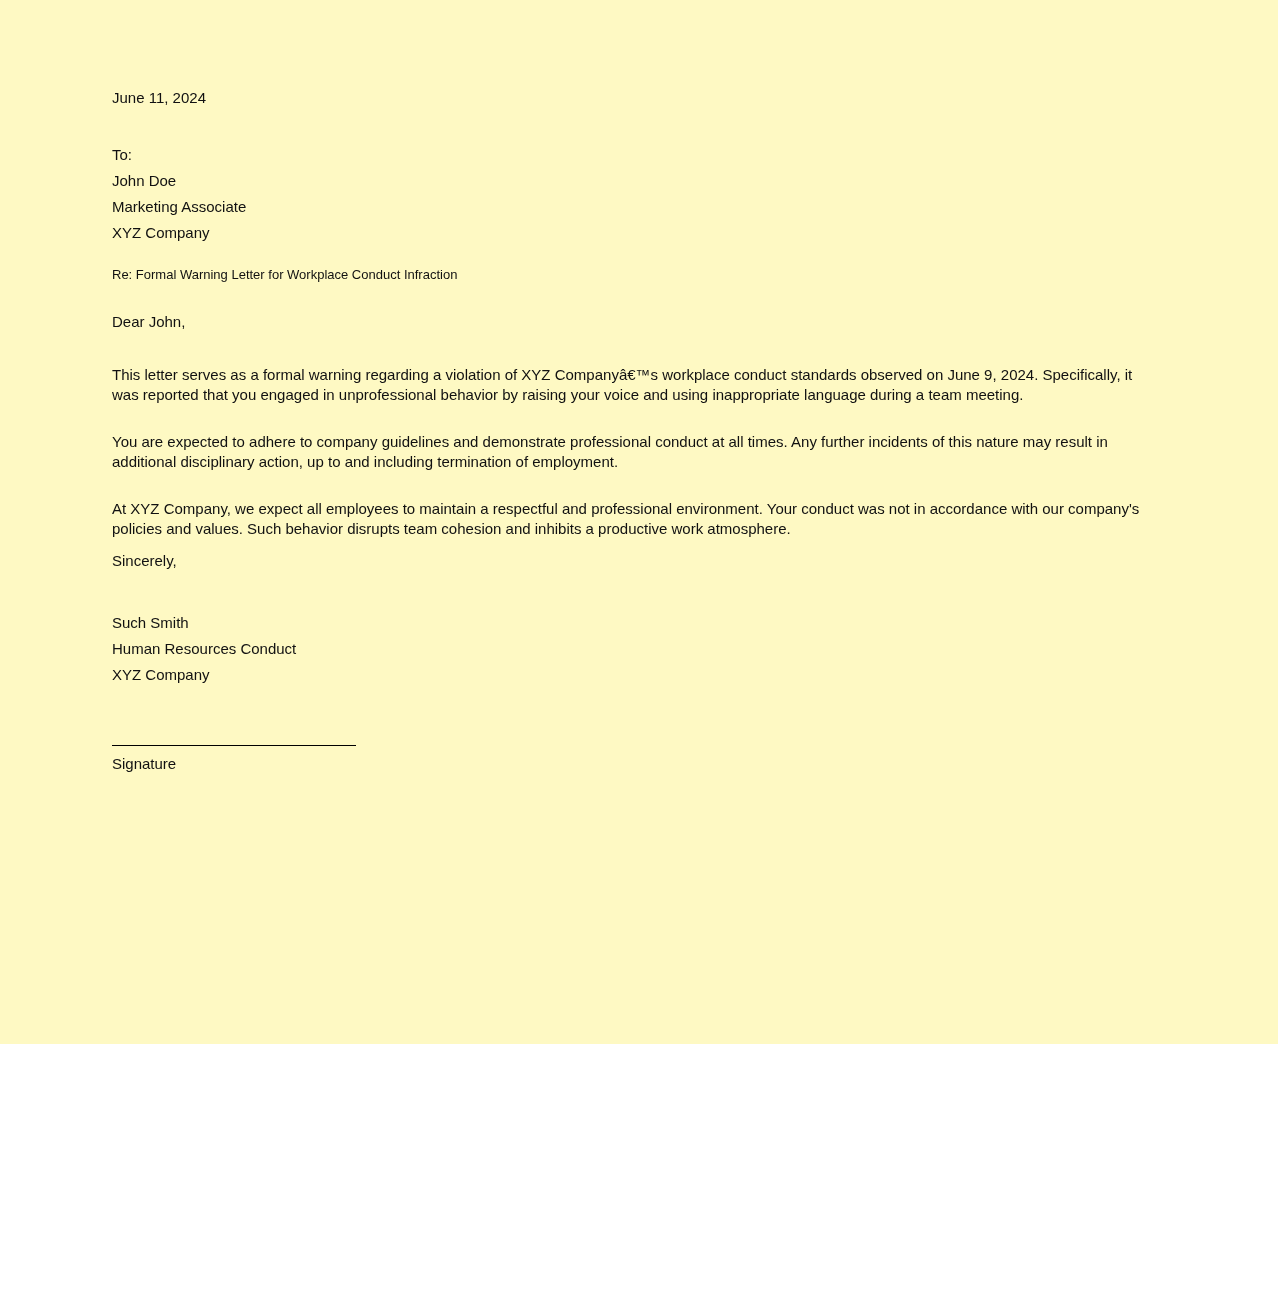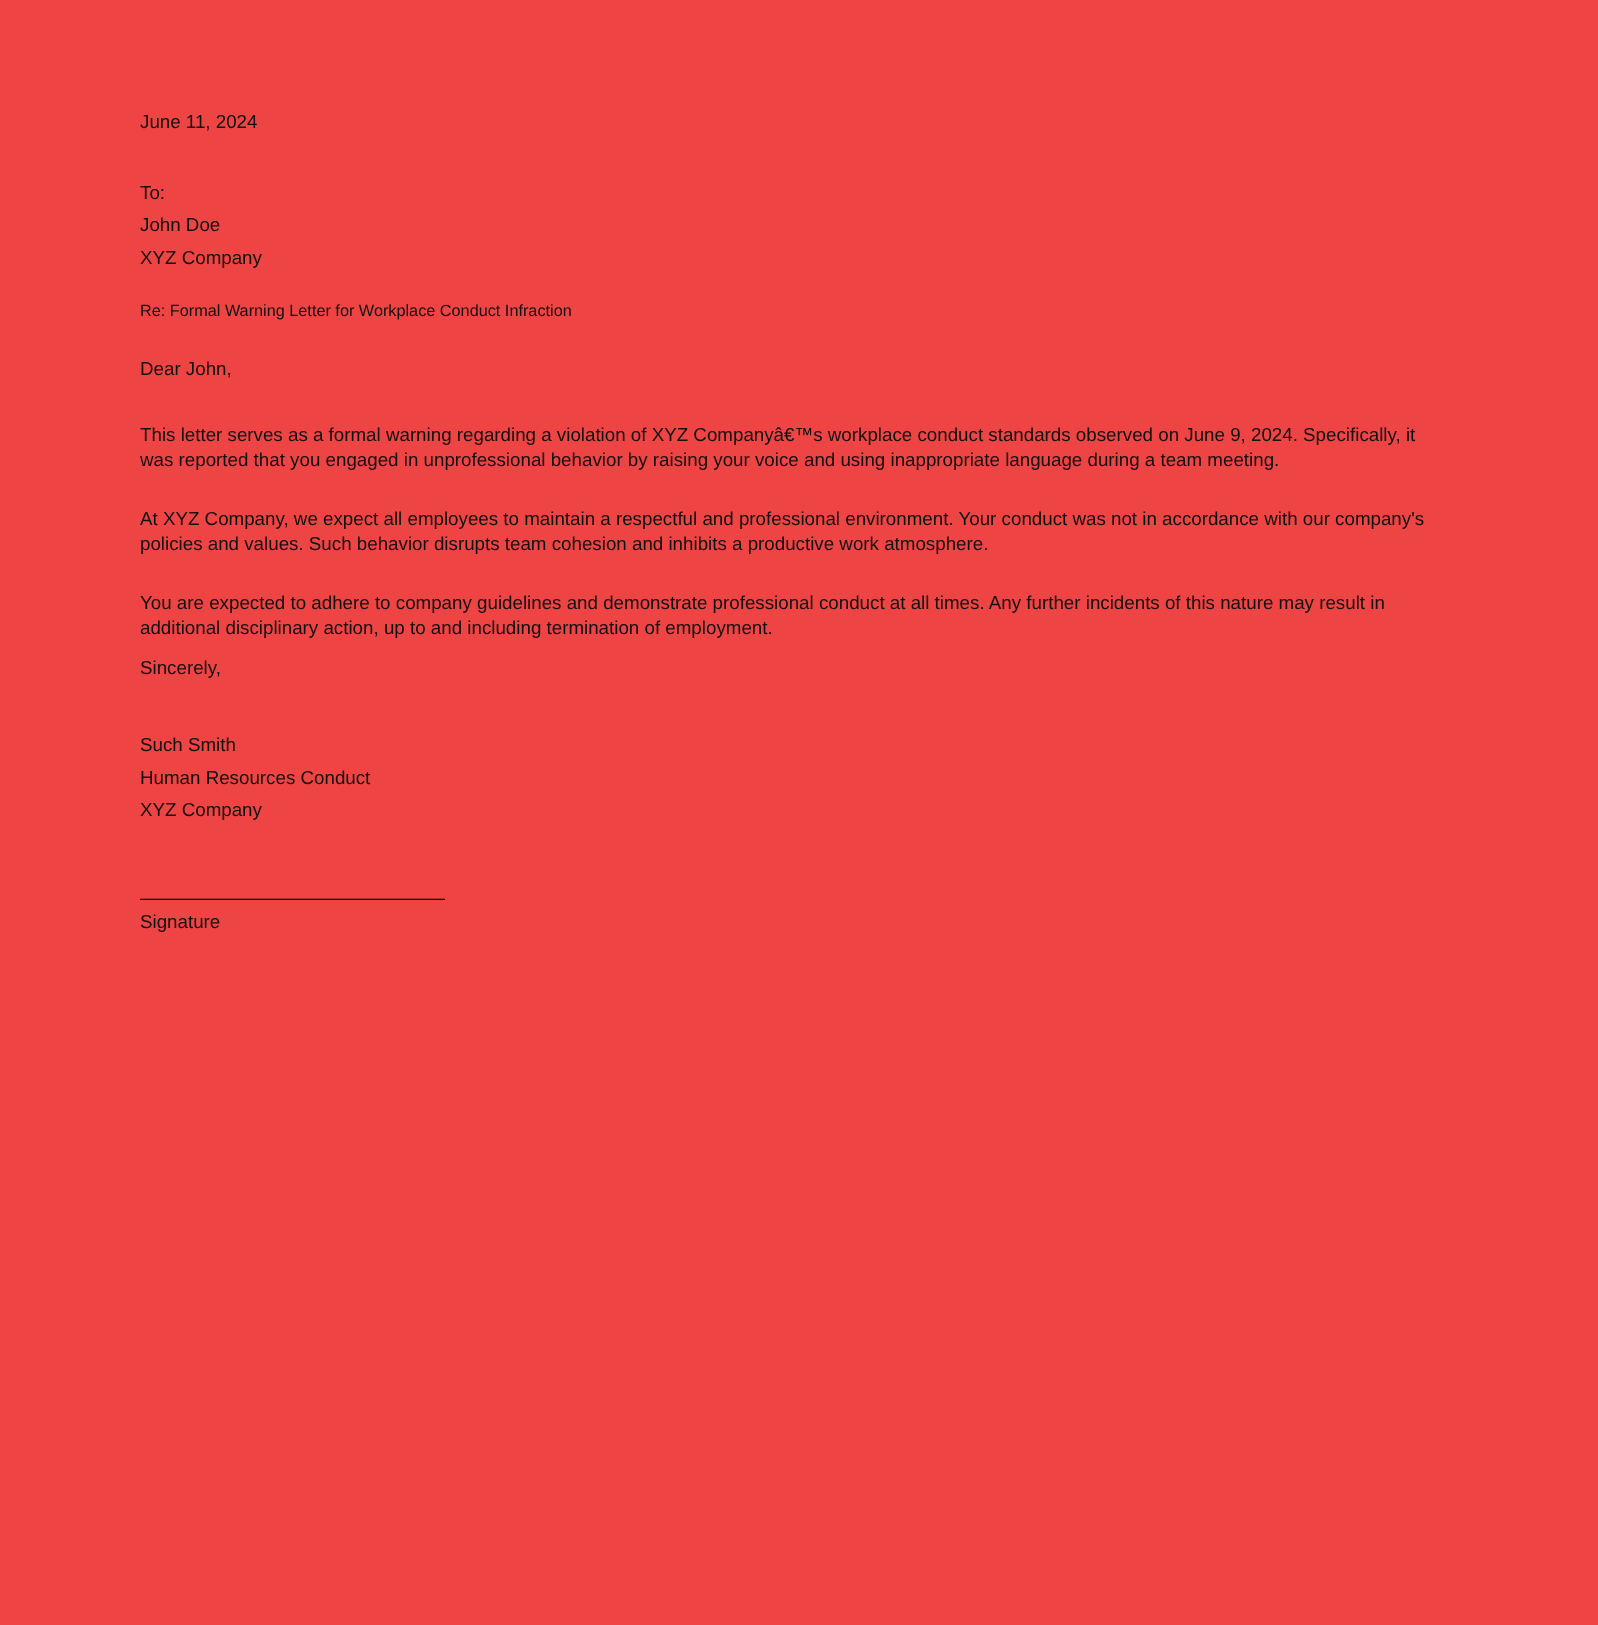--- a/index.html
+++ b/index.html
@@ -13,22 +13,22 @@
     height: 1300px;
     font-family: "Liberation Sans", sans-serif;
     color: #000000;
     -webkit-font-smoothing: antialiased;
     overflow: hidden;
   }
 
   .page {
     position: relative;
     width: 1278px;
-    height: 1300px;
-    background: #ef4444;
+    height: 1044px;
+    background: #fef9c3;
     box-sizing: border-box;
     padding: 88px 112px 0 112px;
   }
 
   .letter {
     width: 1050px;
     font-size: 15px;
     line-height: 28px;
     color: #111111;
   }
@@ -112,32 +112,33 @@
 <body>
 
 <div class="page">
   <div class="letter">
 
     <div class="date-line">June 11, 2024</div>
 
     <div class="address-block">
       <div class="addr-line">To:</div>
       <div class="addr-line">John Doe</div>
+      <div class="addr-line">Marketing Associate</div>
       <div class="addr-line">XYZ Company</div>
     </div>
 
     <div class="subject-line">Re: Formal Warning Letter for Workplace Conduct Infraction</div>
 
     <div class="salutation">Dear John,</div>
 
     <p class="body-paragraph">This letter serves as a formal warning regarding a violation of XYZ Companyâ€™s workplace conduct standards observed on June 9, 2024. Specifically, it was reported that you engaged in unprofessional behavior by raising your voice and using inappropriate language during a team meeting.</p>
 
+    <p class="body-paragraph">You are expected to adhere to company guidelines and demonstrate professional conduct at all times. Any further incidents of this nature may result in additional disciplinary action, up to and including termination of employment.</p>
+
     <p class="body-paragraph">At XYZ Company, we expect all employees to maintain a respectful and professional environment. Your conduct was not in accordance with our company's policies and values. Such behavior disrupts team cohesion and inhibits a productive work atmosphere.</p>
-
-    <p class="body-paragraph">You are expected to adhere to company guidelines and demonstrate professional conduct at all times. Any further incidents of this nature may result in additional disciplinary action, up to and including termination of employment.</p>
 
 
     <div class="closing-word">Sincerely,</div>
 
     <div class="signer-block">
       <div class="signer-line">Such Smith</div>
       <div class="signer-line">Human Resources Conduct</div>
       <div class="signer-line">XYZ Company</div>
     </div>
 

